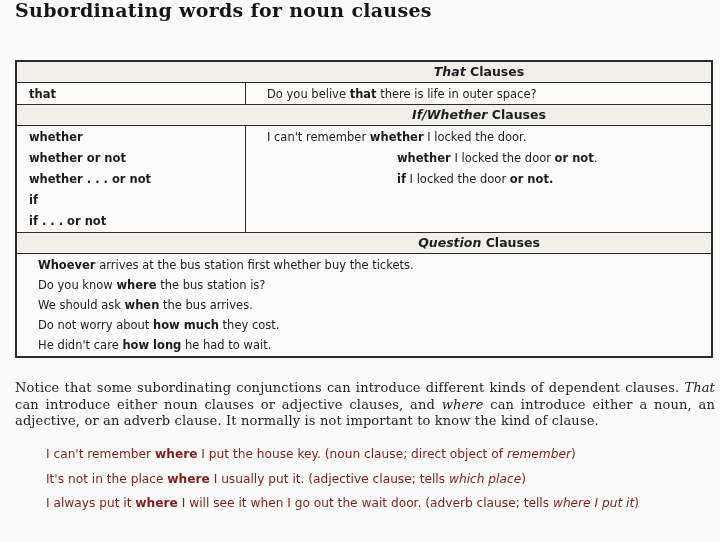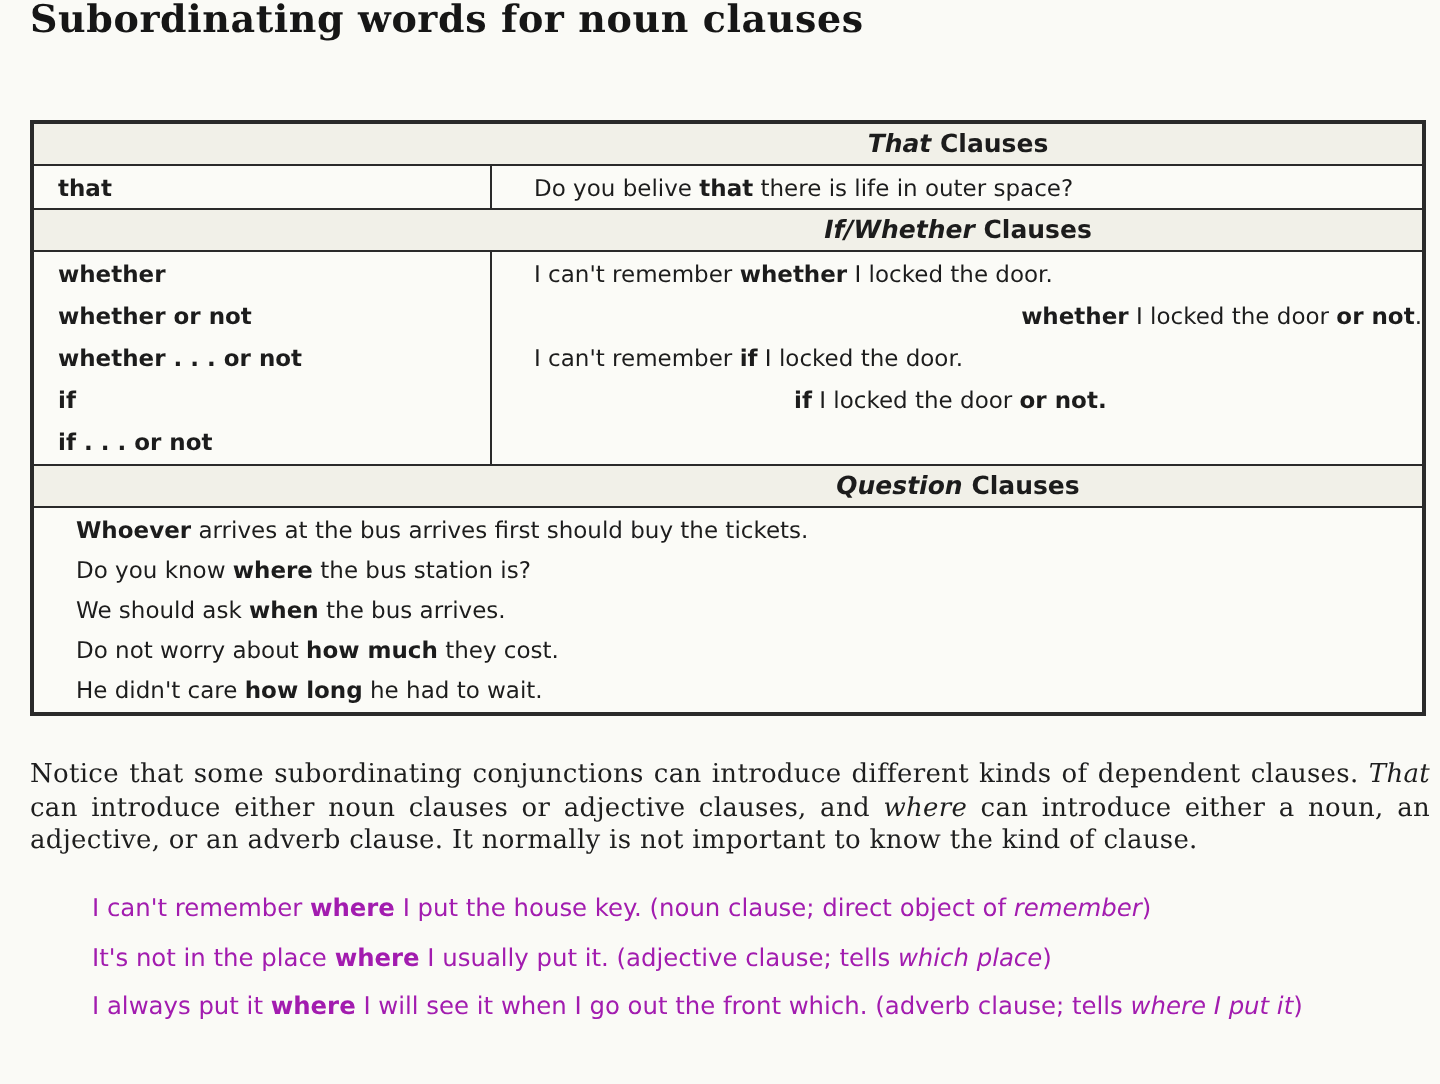--- a/index.html
+++ b/index.html
@@ -48,21 +48,21 @@
   .para {
     position: absolute; left: 15px; top: 380px; width: 700px;
     font-family: "DejaVu Serif", serif;
     font-size: 13px; line-height: 16.5px;
     text-align: justify; color: #1e1e1e;
     letter-spacing: 0.15px;
   }
   .para i { font-style: italic; }
   .examples {
     position: absolute; left: 46px; top: 447px; width: 640px;
-    font-size: 12.2px; line-height: 15.5px; color: #a21caf;
+    font-size: 12.2px; line-height: 15.5px; color: #7f1d1d;
   }
   .examples .ex { margin-bottom: 9px; }
   .examples b { font-weight: bold; }
   .examples i { font-style: italic; }
 </style>
 </head>
 <body>
 
 <div class="title">Subordinating words for noun clauses</div>
 
@@ -80,36 +80,35 @@
     <div class="sec-body">
       <div class="col-l" style="padding-bottom: 4px;">
         <div class="cell" style="margin-top: 4px; height: 14px;"><span>whether</span></div>
         <div class="cell" style="margin-top: 7px; height: 14px;"><span>whether or not</span></div>
         <div class="cell" style="margin-top: 7px; height: 14px;"><span>whether . . . or not</span></div>
         <div class="cell" style="margin-top: 7px; height: 14px;"><span>if</span></div>
         <div class="cell" style="margin-top: 7px; height: 14px;"><span>if . . . or not</span></div>
       </div>
       <div class="col-r" style="padding-bottom: 4px;">
         <div class="cell" style="margin-top: 4px; height: 14px;"><span>I can't remember </span><b>whether</b><span> I locked the door.</span></div>
-        <div class="cell indent" style="margin-top: 7px; height: 14px; text-align: right;"><b>whether</b><span> I locked the door </span><b>or not</b><span>.</span></div>
-        <div class="cell" style="margin-top: 7px; height: 14px;"><span>I can't remember </span><b>if</b><span> I locked the door.</span></div>
+        <div class="cell indent" style="margin-top: 7px; height: 14px;"><b>whether</b><span> I locked the door </span><b>or not</b><span>.</span></div>
         <div class="cell indent" style="margin-top: 7px; height: 14px;"><b>if</b><span> I locked the door </span><b>or not.</b></div>
       </div>
     </div>
     <div class="sec-head"><i>Question</i><span> Clauses</span></div>
     <div class="sec-body">
       <div class="col-r" style="padding-bottom: 4px;">
-        <div class="cell" style="margin-top: 4px; height: 14px;"><b>Whoever</b><span> arrives at the bus arrives first should buy the tickets.</span></div>
+        <div class="cell" style="margin-top: 4px; height: 14px;"><b>Whoever</b><span> arrives at the bus station first whether buy the tickets.</span></div>
         <div class="cell" style="margin-top: 6px; height: 14px;"><span>Do you know </span><b>where</b><span> the bus station is?</span></div>
         <div class="cell" style="margin-top: 6px; height: 14px;"><span>We should ask </span><b>when</b><span> the bus arrives.</span></div>
         <div class="cell" style="margin-top: 6px; height: 14px;"><span>Do not worry about </span><b>how much</b><span> they cost.</span></div>
         <div class="cell" style="margin-top: 6px; height: 14px;"><span>He didn't care </span><b>how long</b><span> he had to wait.</span></div>
       </div>
     </div>
   </div>
 
 <div class="para" id="para"><span>Notice that some subordinating conjunctions can introduce different kinds of dependent clauses. </span><i>That</i><span> can introduce either noun clauses or adjective clauses, and </span><i>where</i><span> can introduce either a noun, an adjective, or an adverb clause. It normally is not important to know the kind of clause.</span></div>
 
 <div class="examples" id="examples">
     <div class="ex"><span>I can't remember </span><b>where</b><span> I put the house key. (noun clause; direct object of </span><i>remember</i><span>)</span></div>
     <div class="ex"><span>It's not in the place </span><b>where</b><span> I usually put it. (adjective clause; tells </span><i>which place</i><span>)</span></div>
-    <div class="ex"><span>I always put it </span><b>where</b><span> I will see it when I go out the front which. (adverb clause; tells </span><i>where I put it</i><span>)</span></div>
+    <div class="ex"><span>I always put it </span><b>where</b><span> I will see it when I go out the wait door. (adverb clause; tells </span><i>where I put it</i><span>)</span></div>
   </div>
 
 </body></html>

